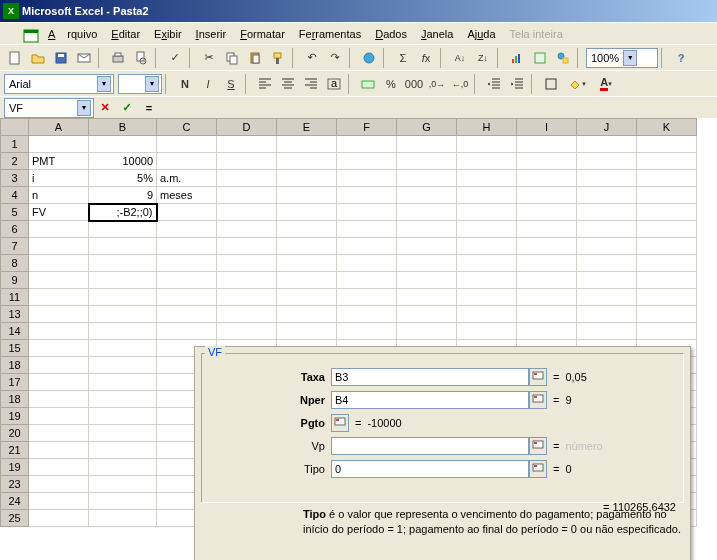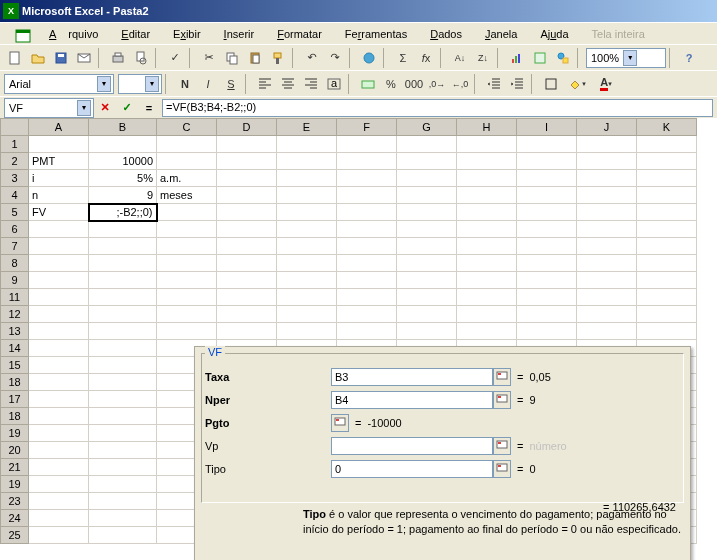--- a/index.html
+++ b/index.html
@@ -1,19 +1,19 @@
 <!DOCTYPE html>
 <html><head>
 <meta charset="utf-8">
 <style>
 * { box-sizing: border-box; margin: 0; padding: 0; font-family: "MS Sans Serif", Tahoma, Arial, sans-serif; font-size: 11px; }
 body { background: #fff; user-select: none; width: 717px; height: 560px; overflow: hidden; }
 .titlebar { background: linear-gradient(to right, #0a246a, #a6caf0); height: 22px; display: flex; align-items: center; padding: 0 3px; color: #fff; font-weight: bold; }
 .titlebar .excel-icon { width: 16px; height: 16px; margin-right: 3px; display: inline-flex; align-items: center; justify-content: center; background: #008000; color: #fff; font-size: 9px; font-weight: bold; }
-.menubar { background: #ece9d8; height: 22px; display: flex; align-items: center; padding: 0 9px; gap: 11px; border-top: 1px solid #fff; }
+.menubar { background: #ece9d8; height: 22px; display: flex; align-items: center; padding: 0 17px; gap: 2px; border-top: 1px solid #fff; }
 .menubar .fileicon { width: 18px; height: 16px; margin-right: 5px; }
 .menubar span { padding: 2px 6px; cursor: default; }
 .menubar span u { text-decoration: underline; }
 .toolbar { background: #ece9d8; height: 26px; display: flex; align-items: center; padding: 2px 4px; gap: 1px; border-top: 1px solid #fff; }
 .tbtn { width: 22px; height: 22px; display: inline-flex; align-items: center; justify-content: center; border: 1px solid transparent; color: #333; }
 .tsep { width: 6px; height: 20px; border-left: 1px solid #aca899; margin: 0 2px; }
 .combo { height: 20px; background: #fff; border: 1px solid #7f9db9; display: inline-flex; align-items: center; padding: 0 2px 0 4px; }
 .combo .dd { width: 14px; height: 16px; background: #c9d8f1; border: 1px solid #7f9db9; display: inline-flex; align-items: center; justify-content: center; font-size: 8px; margin-left: 4px; }
 .fmtoolbar { background: #ece9d8; height: 26px; display: flex; align-items: center; padding: 2px 4px; gap: 1px; border-top: 1px solid #fff; }
 .formularow { background: #ece9d8; height: 22px; display: flex; align-items: center; padding: 2px 4px; border-top: 1px solid #fff; }
@@ -27,22 +27,22 @@
 .gridtable .rowhdr { background: #d4d0c8; border: 1px solid #aca899; text-align: center; width: 28px; }
 .gridtable .colhdr { width: 60px; }
 .gridtable .colA { width: 60px; }
 .gridtable .colB { width: 68px; }
 .selcell { border: 2px solid #000 !important; position: relative; }
 .ralign { text-align: right; }
 .dialog { position: absolute; left: 194px; top: 228px; width: 497px; height: 310px; background: #ece9d8; border: 1px solid #aca899; box-shadow: 2px 2px 3px rgba(0,0,0,.3); padding: 6px 10px 8px 10px; }
 .fieldset-title { position: absolute; top: -1px; left: 10px; background: #ece9d8; padding: 0 3px; color: #0046d5; font-size: 11px; }
 .dialog .frame { position: absolute; top: 6px; left: 6px; right: 6px; height: 150px; border: 1px solid #fff; border-top: 1px solid #aca899; border-left: 1px solid #aca899; }
 .drow { display: flex; align-items: center; height: 22px; margin: 1px 0; }
-.dlabel { width: 126px; text-align: left; padding-right: 6px; font-weight: bold; }
-.dinput { width: 162px; height: 18px; background: #fff; border: 1px solid #7f9db9; padding: 1px 3px; }
+.dlabel { width: 126px; text-align: right; padding-right: 6px; font-weight: bold; }
+.dinput { width: 198px; height: 18px; background: #fff; border: 1px solid #7f9db9; padding: 1px 3px; }
 .refbtn { width: 18px; height: 18px; border: 1px solid #7f9db9; background: #ece9d8; display: inline-flex; align-items: center; justify-content: center; margin-left: 0; }
 .deq { margin: 0 6px; }
 .dval { color: #000; }
 .dval.gray { color: #c0c0c0; }
 .dbody { position: absolute; top: 156px; left: 8px; right: 8px; }
 .desc { padding: 4px 0 6px 0; line-height: 1.35; }
 .paramdesc { margin-top: 4px; padding-left: 100px; line-height: 1.35; }
 .paramdesc b { font-weight: bold; }
 .spacer { flex: 1; }
 .grayed { color: #aca899; }
@@ -169,21 +169,21 @@
         <rect x="2" y="2" width="10" height="10" fill="#e5f5e5" stroke="#4a4"></rect>
       </svg>
     </div>
   <div class="tbtn">
       <svg width="14" height="14">
         <circle cx="5" cy="5" r="3" fill="#4ad" stroke="#28b"></circle>
         <rect x="7" y="7" width="5" height="5" fill="#fd4" stroke="#da4"></rect>
       </svg>
     </div>
   <div class="tsep"></div>
-  <div class="combo" style="width:80px">
+  <div class="combo" style="width:72px">
       <span>100%</span>
       <span class="dd">▾</span>
     </div>
   <div class="tsep"></div>
   <div class="tbtn" style="color:#4a6fb5;font-weight:bold">?</div>
 </div>
 
 <div class="fmtoolbar">
   <div class="combo" style="width:110px">
       <span>Arial</span>
@@ -272,21 +272,20 @@
 
 <div class="formularow">
   <div class="combo namebox">
       <span>VF</span>
       <div class="spacer"></div>
       <span class="dd">▾</span>
     </div>
   <div class="fbtn" style="color:#d00;font-weight:bold">✕</div>
   <div class="fbtn" style="color:#080;font-weight:bold">✓</div>
   <div class="fbtn" style="font-weight:bold">=</div>
-  <div class="formulainput">=VF(B3;B4;-B2;;0)</div>
 </div>
 
 <div class="grid">
 <table class="gridtable">
   <tbody>
         <tr>
     <th class="rowhdr"></th>
     <th class="colhdr colA">A</th>
     <th class="colhdr colB">B</th>
     <th class="colhdr">C</th>
@@ -420,34 +419,20 @@
           <td></td>
           <td></td>
           <td></td>
           <td></td>
           <td></td>
           <td></td>
           <td></td>
         </tr>
   <tr>
           <td class="rowhdr">11</td>
-          <td></td>
-          <td></td>
-          <td></td>
-          <td></td>
-          <td></td>
-          <td></td>
-          <td></td>
-          <td></td>
-          <td></td>
-          <td></td>
-          <td></td>
-        </tr>
-  <tr>
-          <td class="rowhdr">12</td>
           <td></td>
           <td></td>
           <td></td>
           <td></td>
           <td></td>
           <td></td>
           <td></td>
           <td></td>
           <td></td>
           <td></td>

